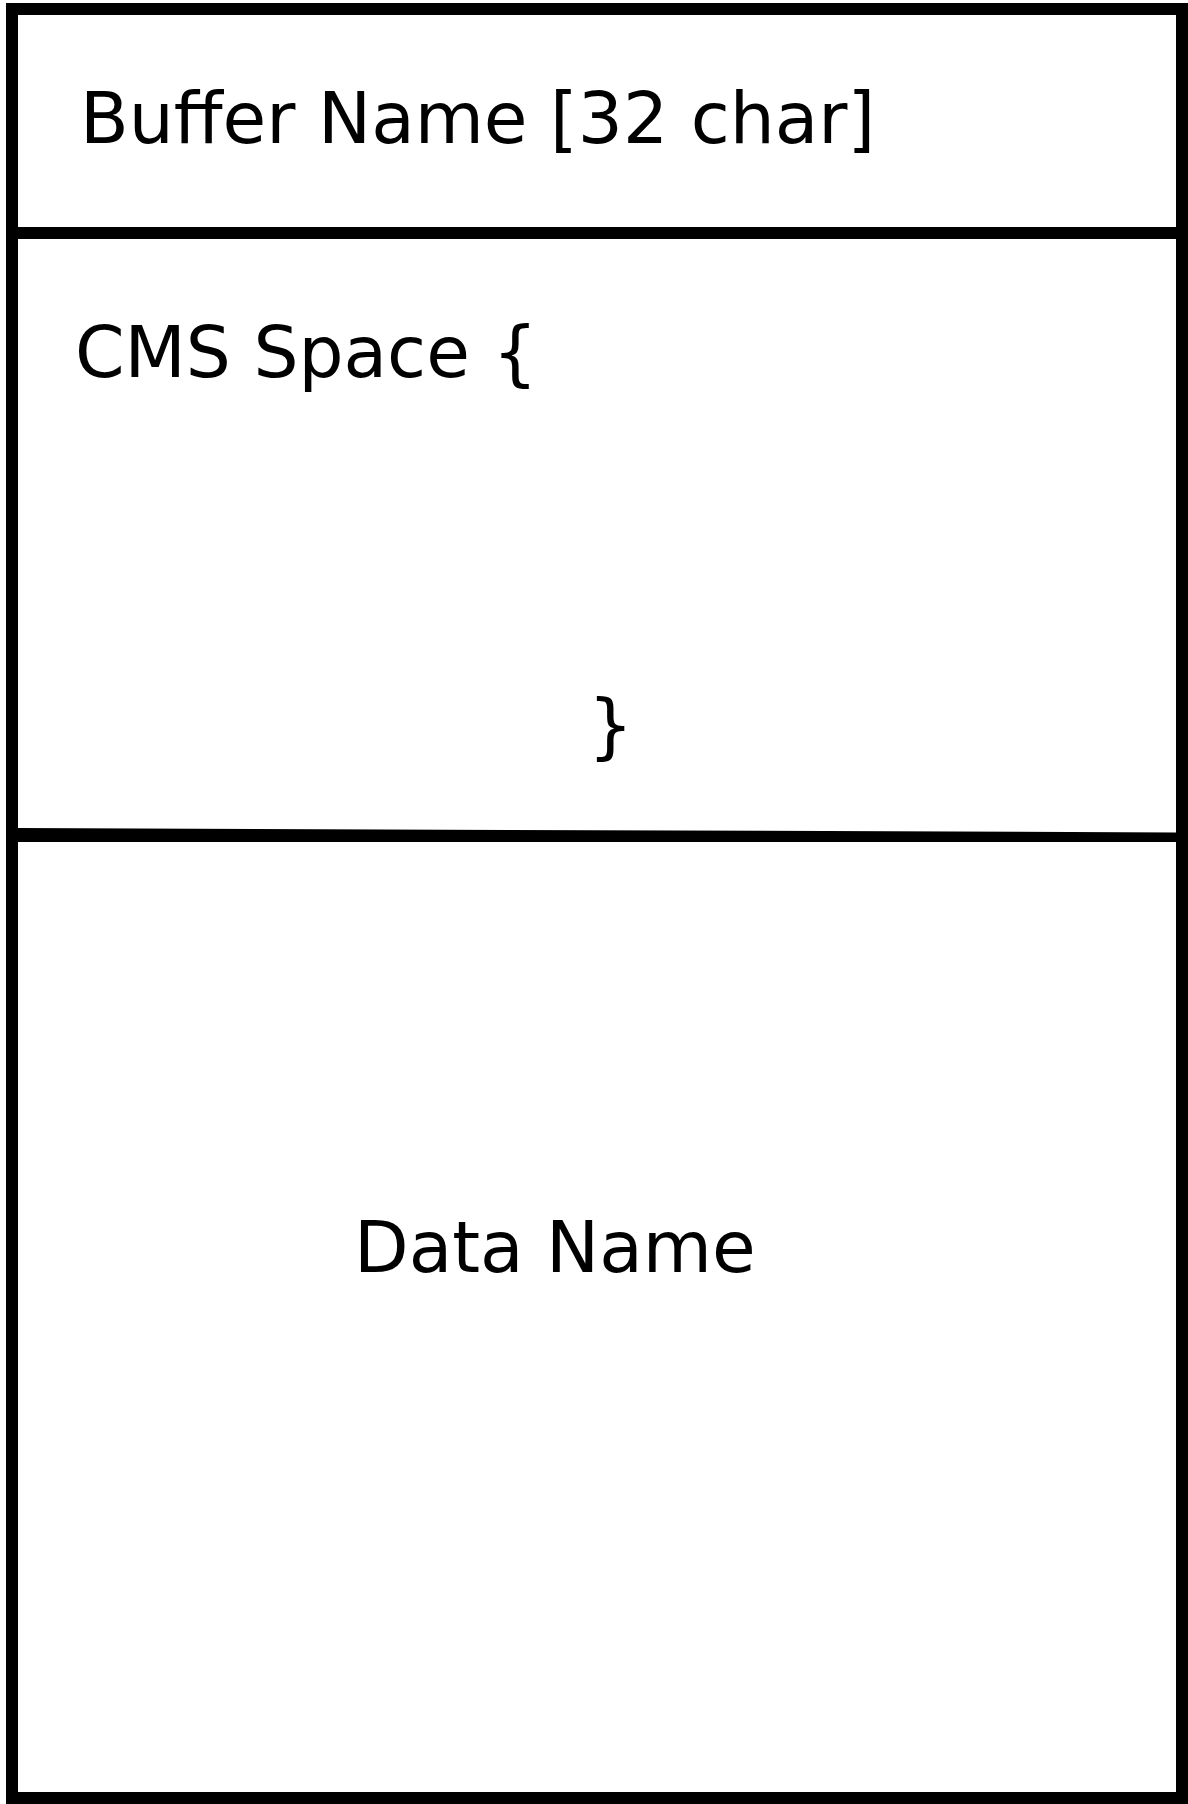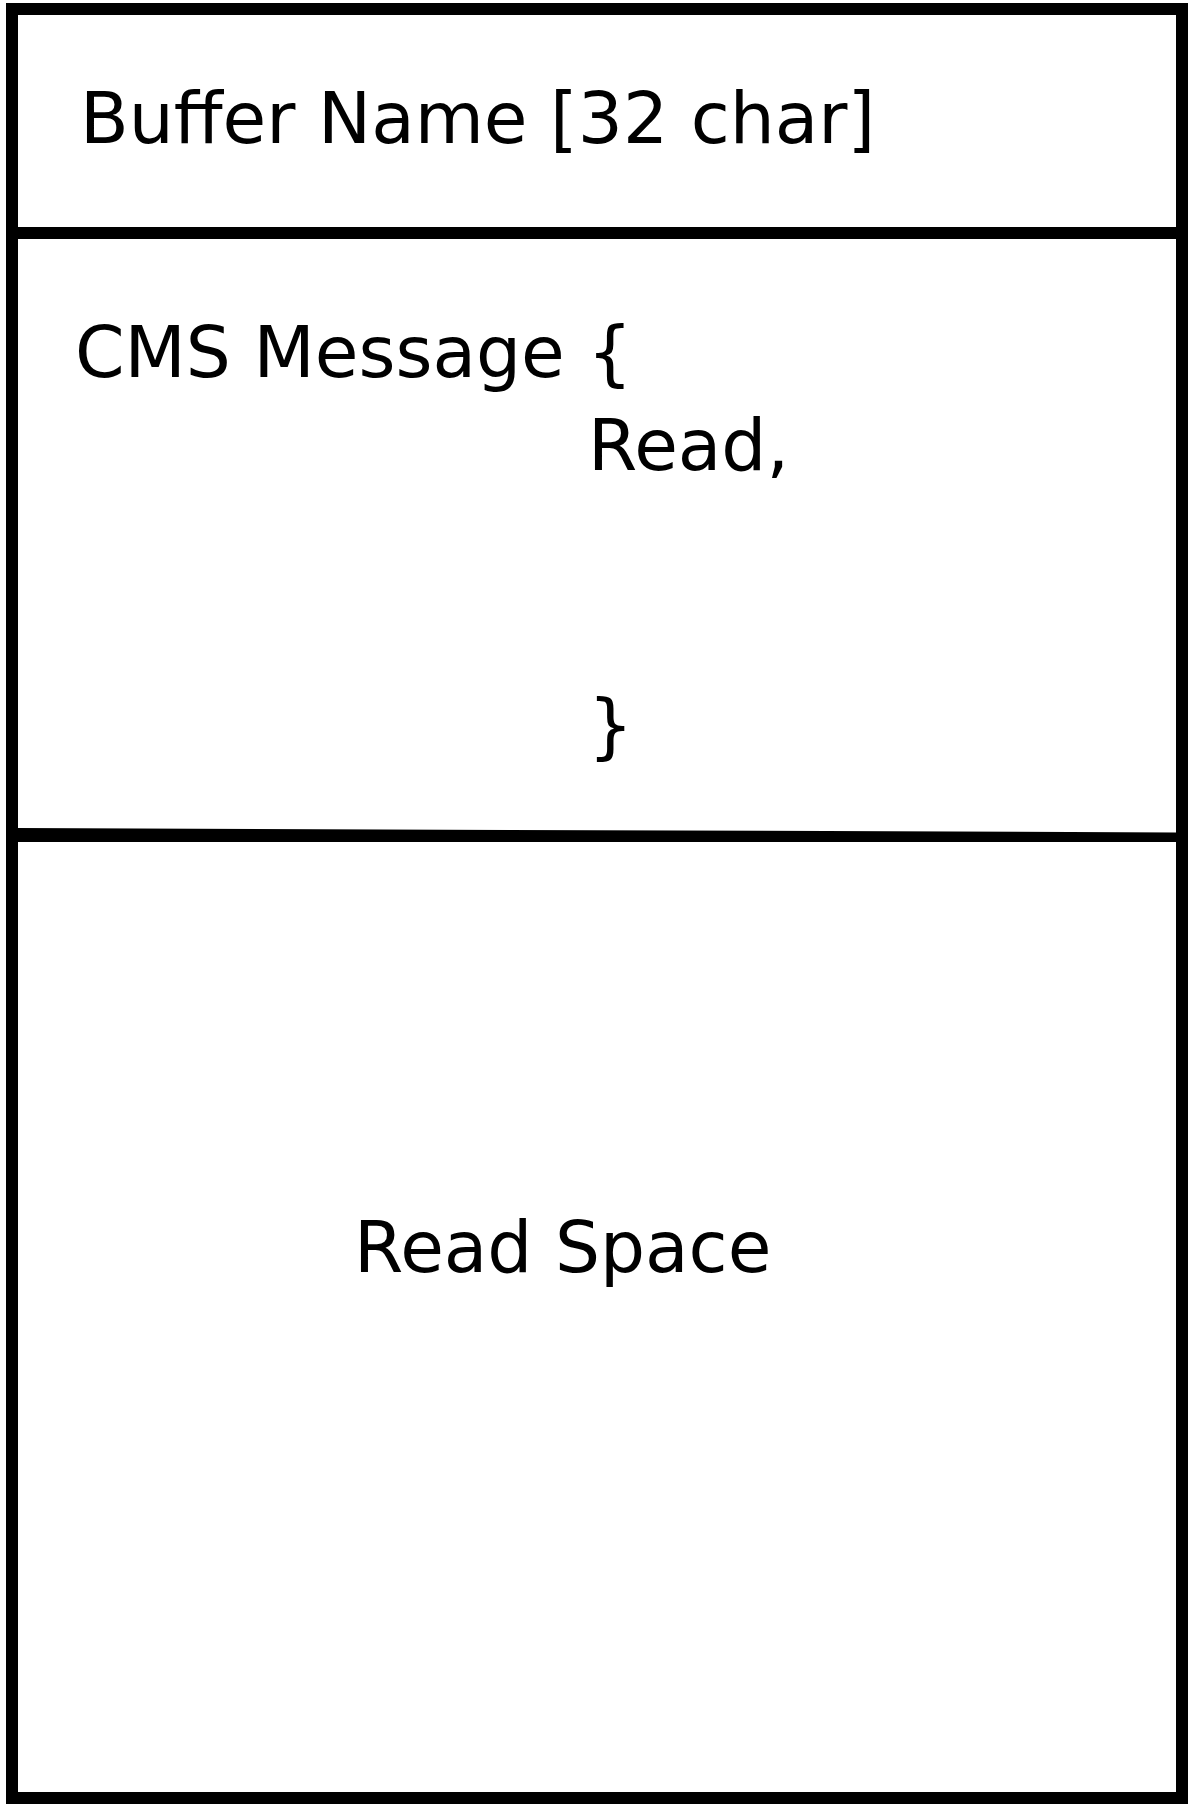--- a/index.html
+++ b/index.html
@@ -69,25 +69,24 @@
 <div class="canvas">
   <div class="frame">
 
     <div class="section sec-buffer-name">
       <div class="line buffer-name-label">Buffer Name [32 char]</div>
     </div>
 
     <div class="divider divider-1"></div>
 
     <div class="section sec-cms-header">
-      <div class="line cms-open">CMS Message {</div>
-      <div class="line cms-field-read">Read,</div>
+      <div class="line cms-open">CMS Space {</div>
       <div class="line cms-close">}</div>
     </div>
 
     <div class="divider divider-2"></div>
 
     <div class="section sec-data-space">
-      <div class="line data-space-label">Read Space</div>
+      <div class="line data-space-label">Data Name</div>
     </div>
 
   </div>
 </div>
 
 </body></html>

